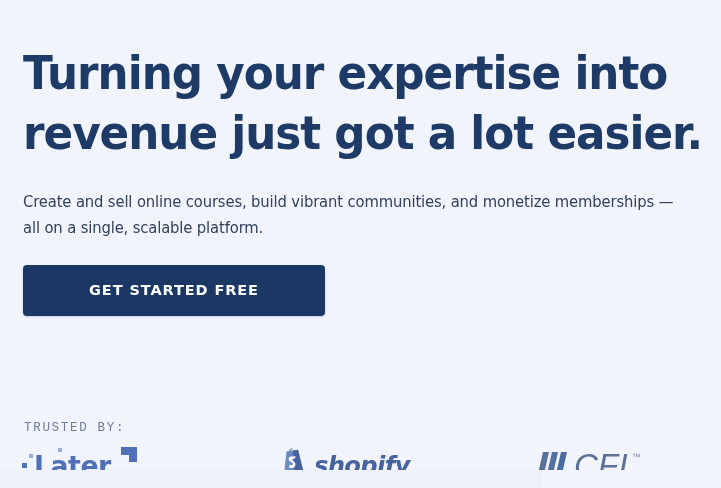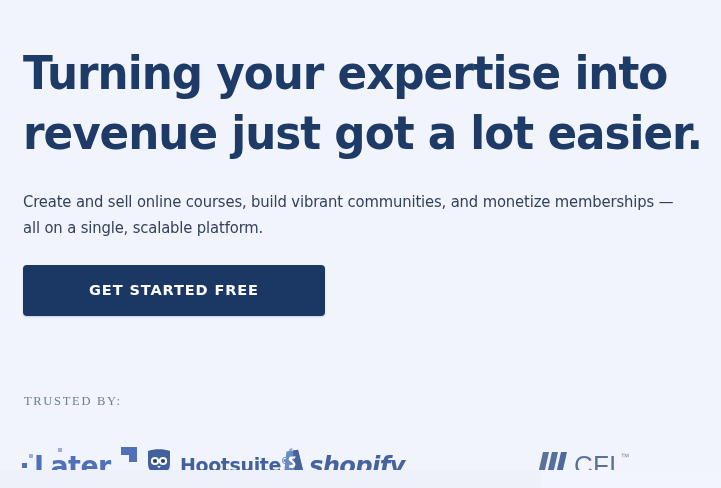--- a/index.html
+++ b/index.html
@@ -92,22 +92,22 @@
     line-height: 51px;
     cursor: pointer;
     padding: 0;
     box-shadow: 0 1px 2px rgba(24,46,82,0.18);
   }
 
   
   .trusted-label {
     position: absolute;
     left: 24px;
-    top: 379px;
-    font-family: Liberation Serif, serif;
+    top: 406px;
+    font-family: Liberation Mono, monospace;
     font-size: 12.5px;
     letter-spacing: 1.7px;
     color: #6e7c96;
     font-weight: 400;
     text-align: center;
   }
 
   
   .logo-row {
     position: absolute;
@@ -159,21 +159,21 @@
     position: relative;
   }
   .hoot-tm {
     font-size: 8px;
     vertical-align: super;
     font-weight: bold;
   }
 
   
   .logo-shop { left: 262px; width: 128px; }
-  .shop-wrap { position: relative; display: flex; align-items: center; gap: 1px; }
+  .shop-wrap { position: relative; display: flex; align-items: center; gap: 6px; }
   .shop-text {
     font-family: "DejaVu Sans", sans-serif;
     font-weight: bold;
     font-style: italic;
     font-size: 25px;
     letter-spacing: -0.7px;
     color: #44639f;
     transform: scaleX(0.97);
     transform-origin: left center;
   }
@@ -189,25 +189,26 @@
     line-height: 46px;
     transform: scaleX(0.97);
     transform-origin: left center;
   }
 
   
   .logo-cfi { left: 518px; width: 135px; }
   .cfi-wrap { position: relative; display: flex; align-items: center; gap: 4px; }
   .cfi-text {
     font-family: "Liberation Sans", sans-serif;
-    font-size: 26px;
+    font-size: 33px;
     letter-spacing: 0.2px;
     color: #5c7196;
     line-height: 33px;
     font-weight: 400;
+    font-style: italic;
   }
   .cfi-tm {
     font-size: 9px;
     color: #7b8da9;
     align-self: flex-start;
     margin-top: 3px;
     letter-spacing: 0;
   }
 </style>
 </head>
@@ -240,35 +241,20 @@
           <i class="px faint" style="left:27px;top:34px; width:4px; height:4px;"></i>
           <i class="px soft" style="left:36px;top:3px;  width:4px; height:4px;"></i>
           <i class="px faint" style="left:46px;top:34px; width:4px; height:4px;"></i>
           <i class="px" style="left:99px; top:2px;  width:16px; height:8px;"></i>
           <i class="px" style="left:107px;top:2px;  width:8px;  height:15px;"></i>
           <i class="px faint" style="left:96px; top:27px; width:4px; height:4px;"></i>
         </span>
       </div>
     </div>
 
-    <div class="logo logo-hoot">
-      <div class="hoot-wrap">
-        <span>
-          <svg width="26" height="30" viewBox="0 0 26 30">
-            <path d="M2 3 C8 0.5 18 0.5 24 3 L24 16 C24 23 18 27.5 13 29.5 C8 27.5 2 23 2 16 Z" fill="#41619e"></path>
-            <circle cx="9" cy="13" r="4.1" fill="#ffffff"></circle>
-            <circle cx="17" cy="13" r="4.1" fill="#ffffff"></circle>
-            <circle cx="9" cy="13" r="2.1" fill="#25406f"></circle>
-            <circle cx="17" cy="13" r="2.1" fill="#25406f"></circle>
-            <path d="M11.2 18 L13 20.3 L14.8 18 Z" fill="#ffffff"></path>
-          </svg>
-        </span>
-        <span class="hoot-text"><span>Hootsuite</span><span class="hoot-tm">®</span></span>
-      </div>
-    </div>
 
     <div class="logo logo-shop">
       <div class="shop-wrap">
         <span>
           <svg width="28" height="32" viewBox="0 0 28 32">
             <path d="M9 4 C9 1.6 11 0.6 12.6 1.4 L12.2 3.2 C11.2 3 10.6 3.6 10.6 5 Z" fill="#8fa6cf"></path>
             <path d="M6.5 4.5 L18 2.8 L24.5 29 L3.5 31.5 Z" fill="#6b8ac0"></path>
             <path d="M13 3.6 L18 2.8 L24.5 29 L15 30.2 Z" fill="#44639f"></path>
             <path d="M12.2 9.5 C9.6 9.2 8.2 11 8.8 12.8 C9.5 14.9 12.6 15 12.9 16.8 C13.1 18.1 11.3 18.6 9.6 17.7 L9 20.6 C11.1 21.6 14.8 21.3 15.4 18 C16 14.8 12.6 14.3 12.2 12.7 C11.9 11.5 13.3 11.1 14.9 11.8 L15.5 9.4 C14.6 9 13.4 9.6 12.2 9.5 Z" fill="#ffffff"></path>
           </svg>

